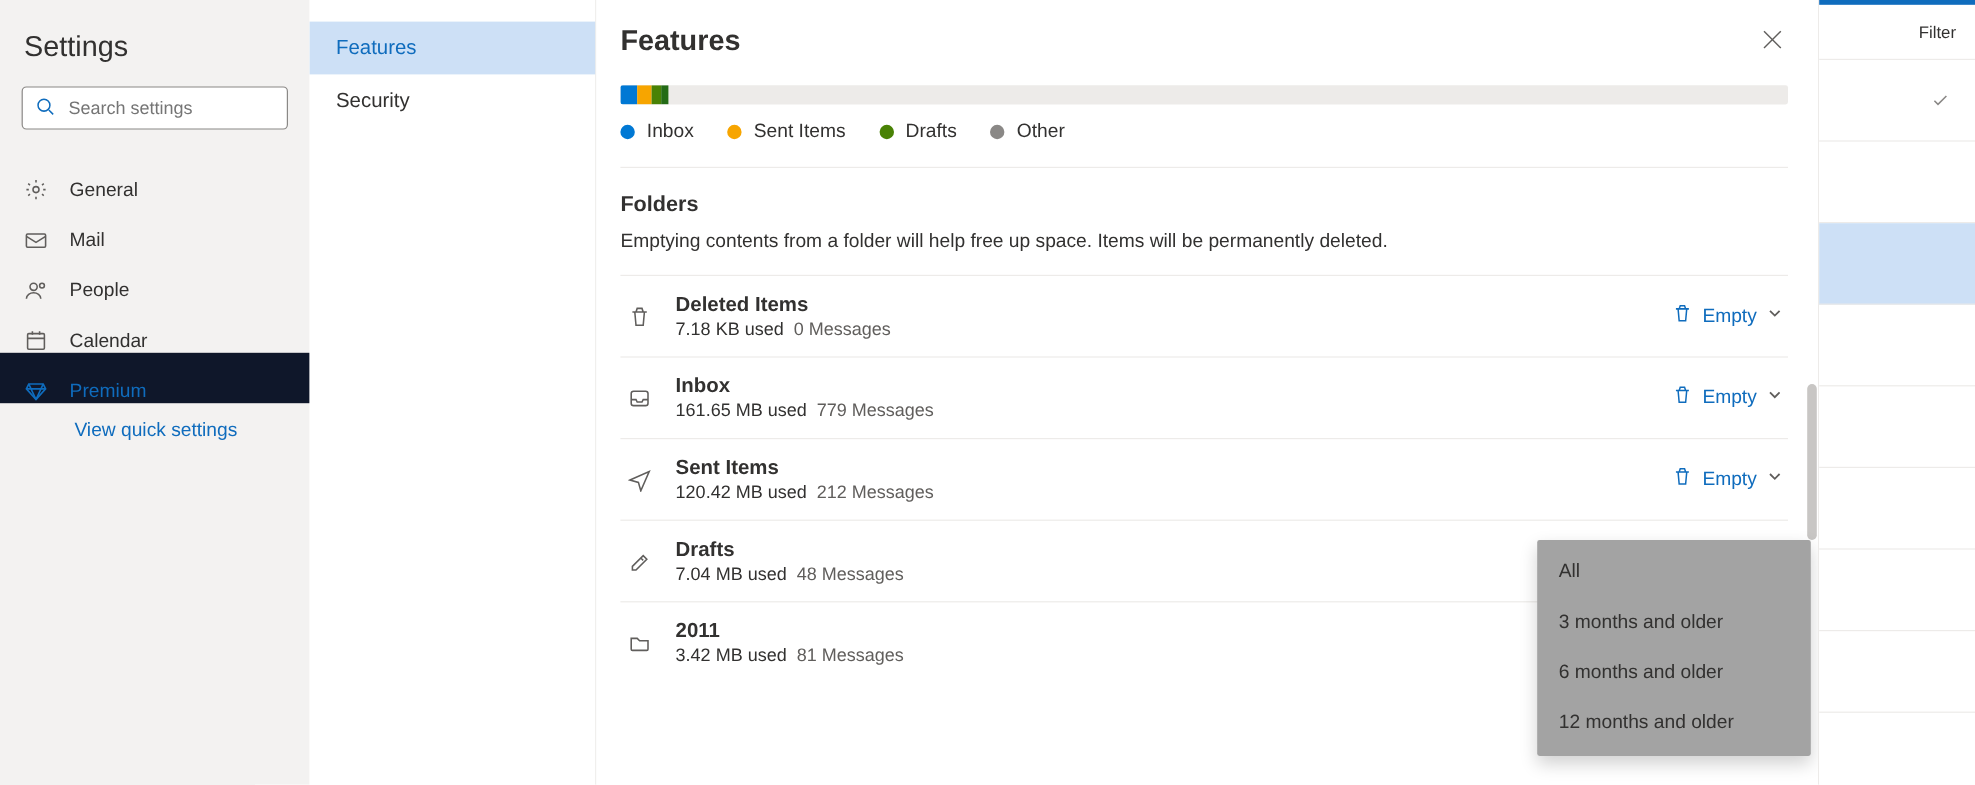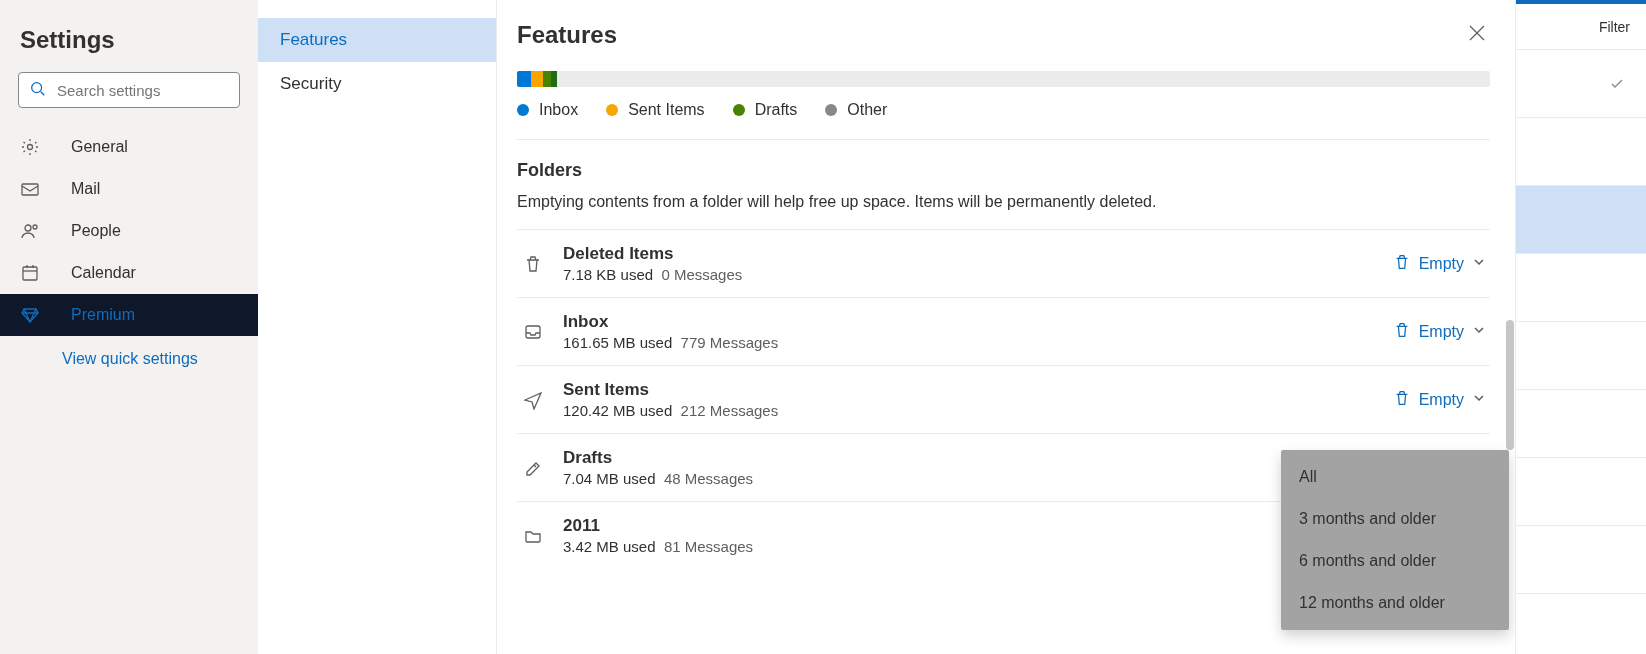--- a/index.html
+++ b/index.html
@@ -20,21 +20,21 @@
     }
     
     .sidebar-left {
       width: 258px;
       background: #f3f2f1;
       padding: 18px 0 0 0;
       flex-shrink: 0;
     }
     .sidebar-title {
       font-size: 24px;
-      font-weight: 700;
+      font-weight: 400;
       padding: 8px 20px 18px 20px;
     }
     .search-wrap {
       padding: 0 18px 18px 18px;
     }
     .search-box {
       display: flex;
       align-items: center;
       border: 1px solid #8a8886;
       border-radius: 4px;
@@ -47,24 +47,24 @@
       border: none;
       outline: none;
       font-size: 15px;
       margin-left: 10px;
       width: 100%;
       color: #605e5c;
       background: transparent;
     }
     .nav-item {
       display: flex;
-      align-items: center;
+      align-items: flex-end;
       height: 42px;
       padding: 0 20px;
-      gap: 31px;
+      gap: 18px;
       cursor: pointer;
       font-size: 16px;
       color: #323130;
     }
     .nav-item.active {
       background: #0f172a;
       color: #0f6cbd;
     }
     .nav-item.active .nav-icon svg { stroke: #0f6cbd; }
     .nav-icon { width: 20px; display:flex; align-items:center; justify-content:center; }

